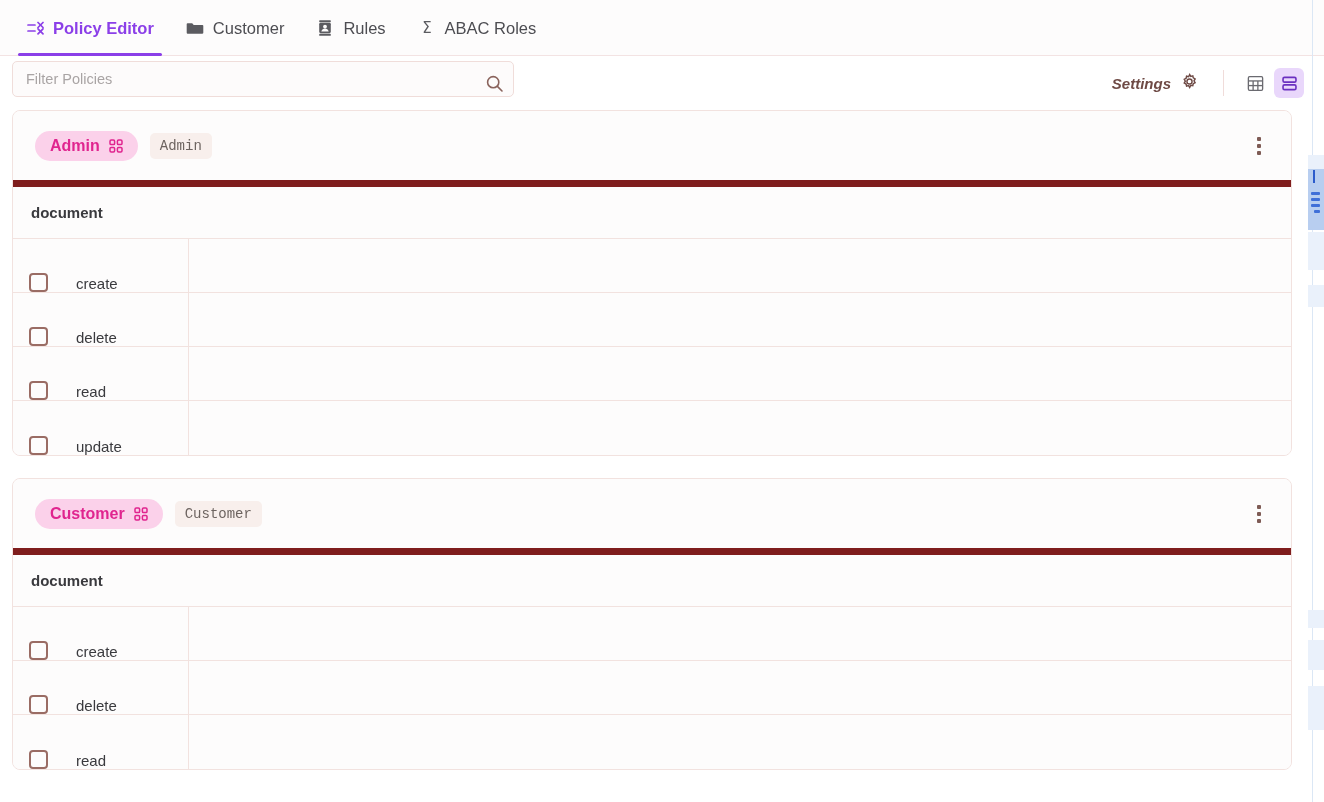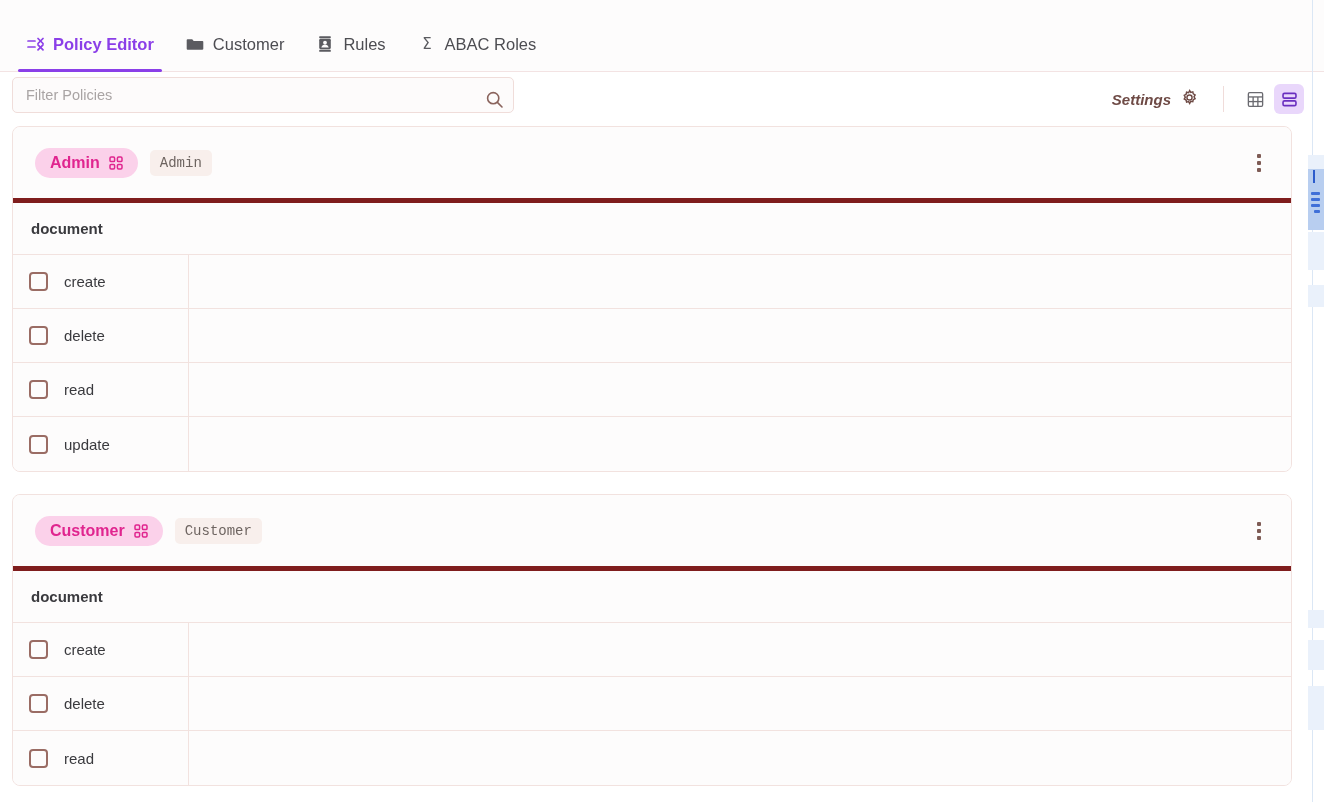--- a/index.html
+++ b/index.html
@@ -11,21 +11,21 @@
     height: 802px;
     overflow: hidden;
     background: #ffffff;
     font-family: "Liberation Sans", sans-serif;
     -webkit-font-smoothing: antialiased;
   }
 
   
   .tabbar {
     position: relative;
-    height: 72px;
+    height: 56px;
     display: flex;
     align-items: flex-end;
     padding: 0 0 0 10px;
     background: #fdfcfc;
   }
   .tabbar::after {
     content: "";
     position: absolute;
     left: 0; right: 0; bottom: 0;
     height: 1px;
@@ -154,21 +154,21 @@
     background: #fdfcfc;
     margin-bottom: 22px;
     overflow: hidden;
   }
   .card-header {
     position: relative;
     height: 76px;
     display: flex;
     align-items: center;
     padding: 0 20px 0 22px;
-    border-bottom: 5px solid #7f1d1d;
+    border-bottom: 7px solid #7f1d1d;
     background: #fdfcfc;
   }
   .pill {
     display: inline-flex;
     align-items: center;
     gap: 9px;
     height: 30px;
     padding: 0 15px;
     border-radius: 16px;
     background: #fbd1ea;
@@ -231,22 +231,22 @@
     display: flex;
     height: 54px;
     border-bottom: 1px solid #f2e2df;
     background: #fdfcfc;
   }
   .action-row:last-child { border-bottom: none; }
   .action-cell {
     width: 176px;
     flex: 0 0 176px;
     display: flex;
-    align-items: center;
-    gap: 16px;
+    align-items: flex-end;
+    gap: 28px;
     padding-left: 16px;
     border-right: 1px solid #f2e2df;
   }
   .cbox {
     width: 19px; height: 19px;
     border: 2px solid #9a6c64;
     border-radius: 4px;
     background: #fdfcfc;
     flex: 0 0 19px;
     cursor: pointer;

